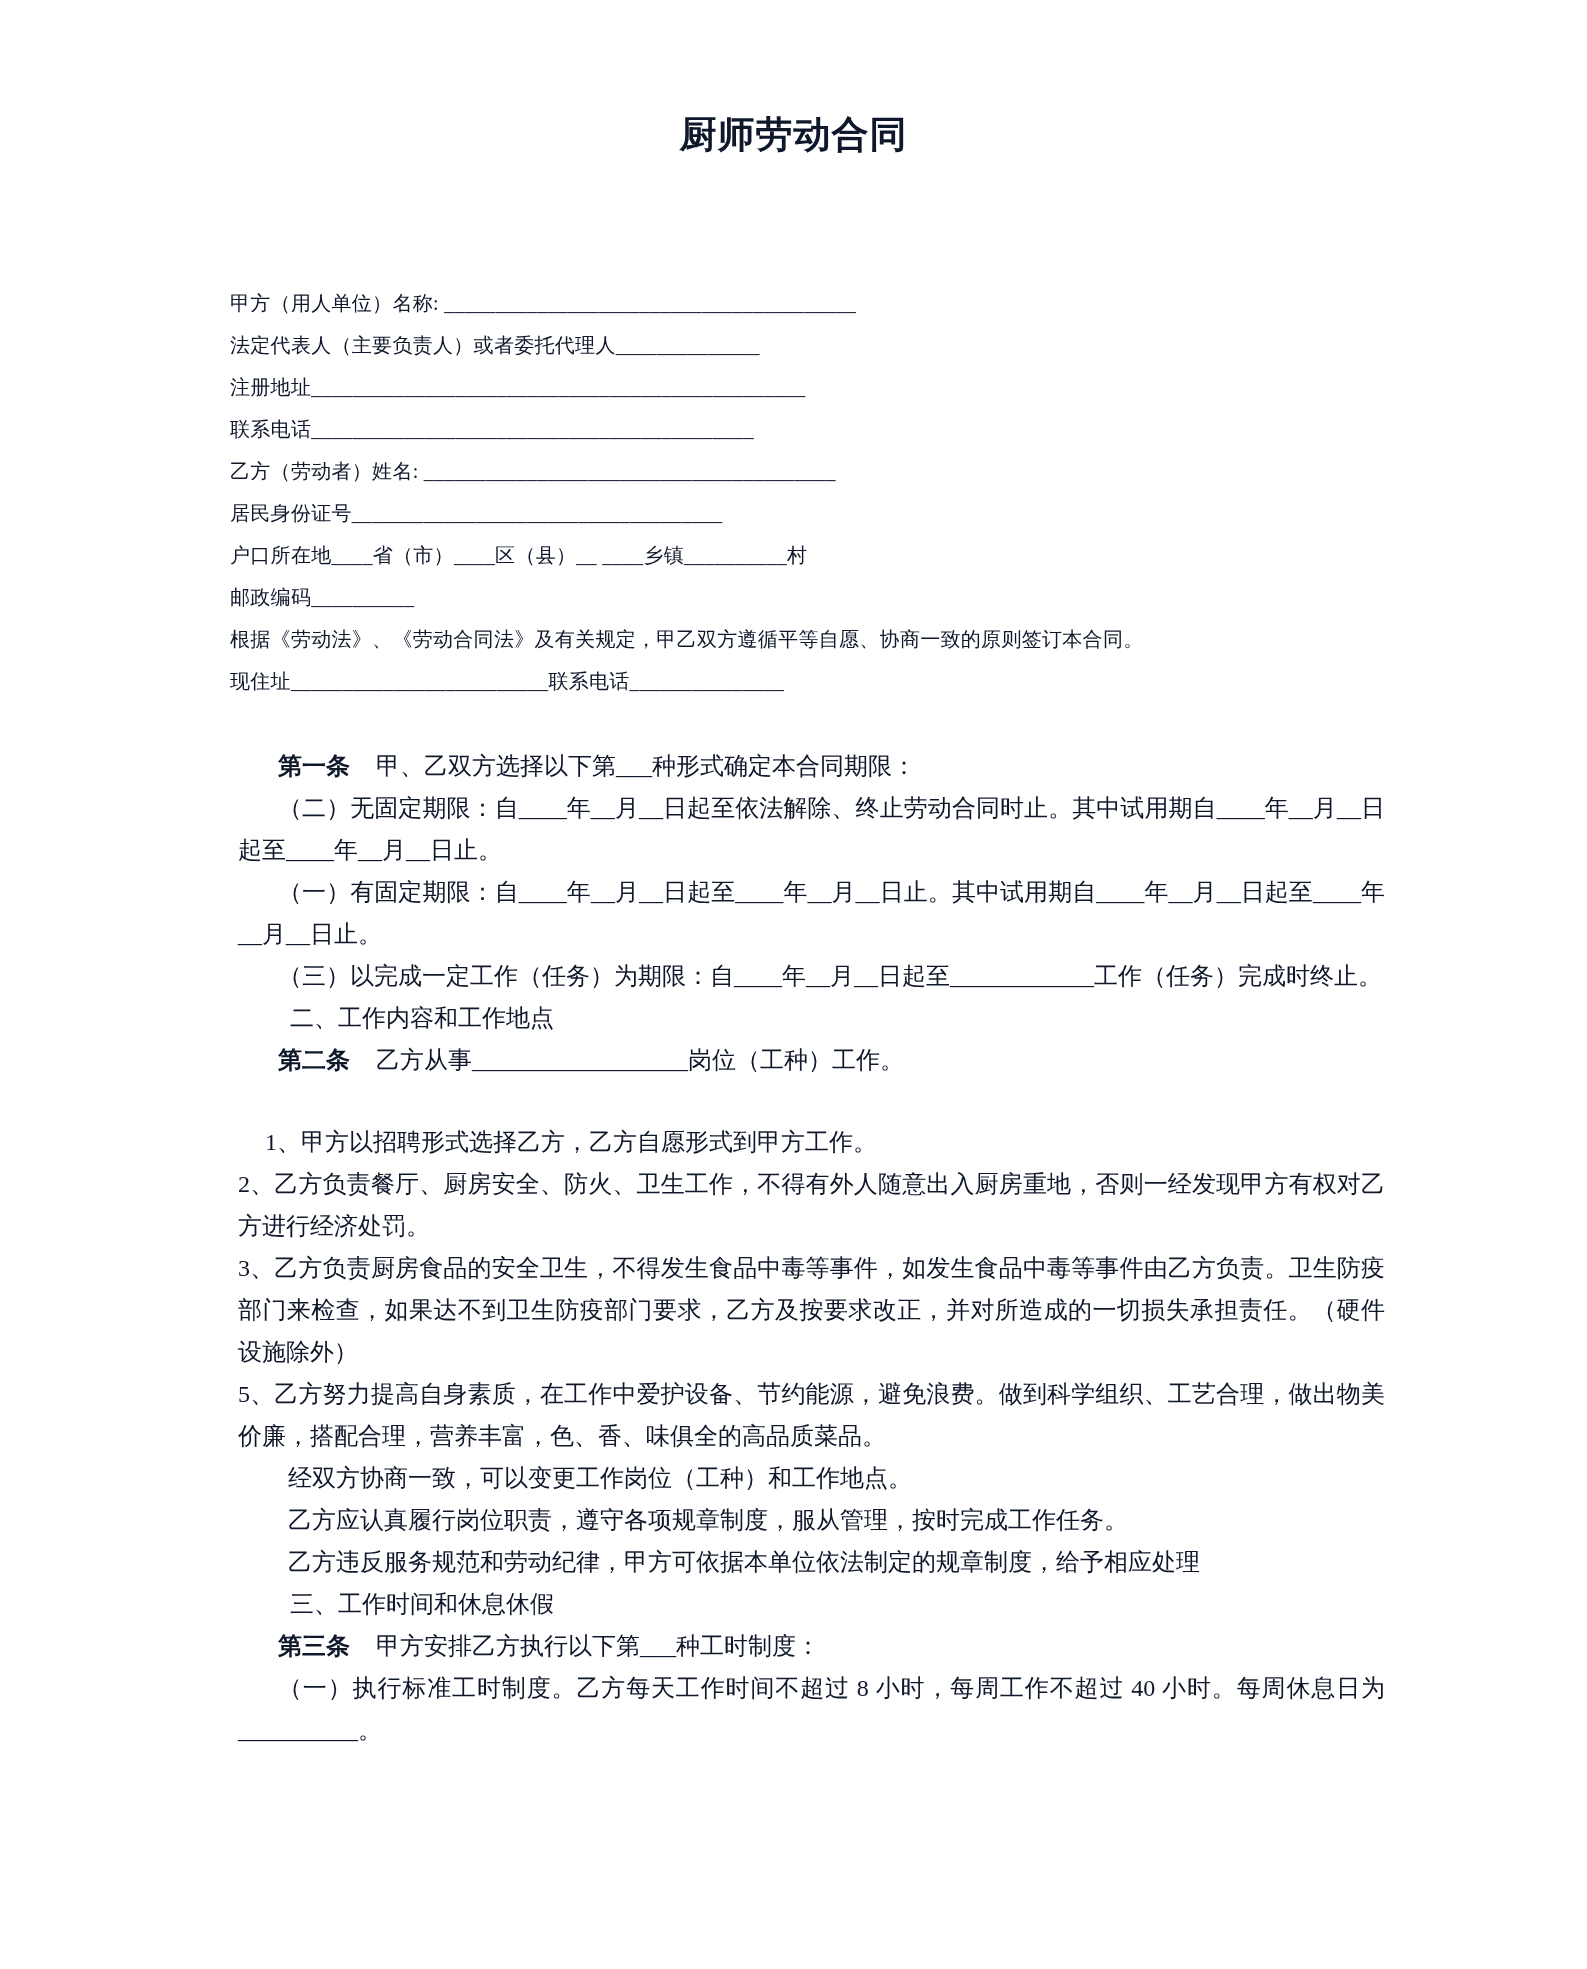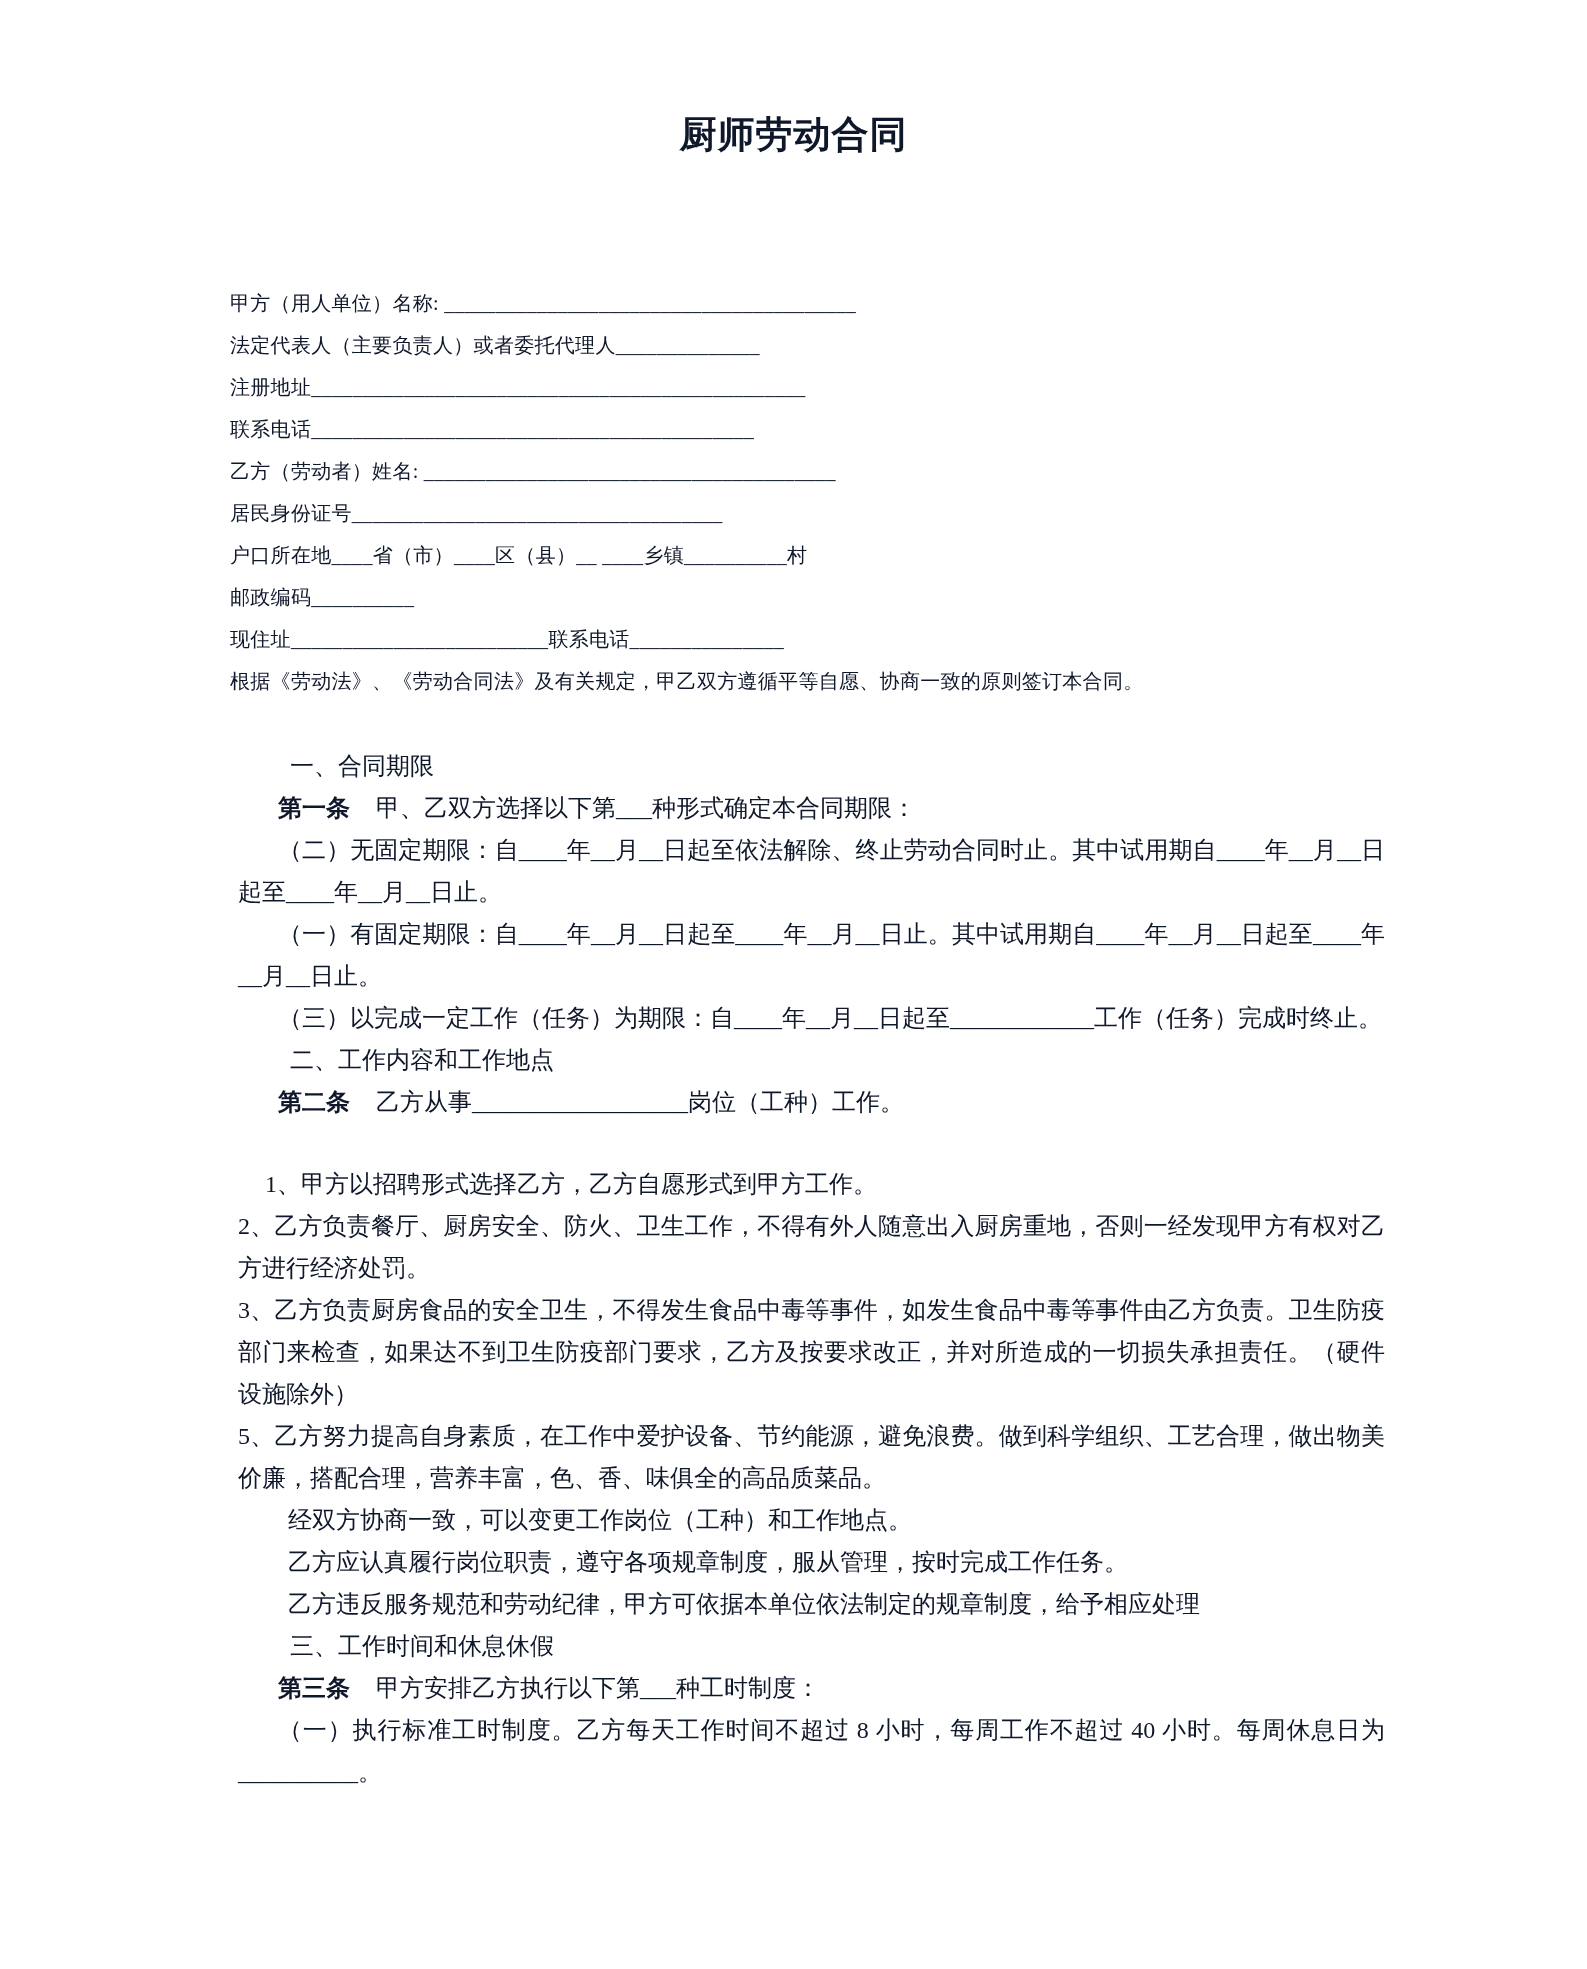--- a/index.html
+++ b/index.html
@@ -52,27 +52,26 @@
 
   <div class="header-block">
     <p>甲方（用人单位）名称: ________________________________________</p>
     <p>法定代表人（主要负责人）或者委托代理人______________</p>
     <p>注册地址________________________________________________</p>
     <p>联系电话___________________________________________</p>
     <p>乙方（劳动者）姓名: ________________________________________</p>
     <p>居民身份证号____________________________________</p>
     <p>户口所在地____省（市）____区（县）__ ____乡镇__________村</p>
     <p>邮政编码__________</p>
+    <p>根据《劳动法》、《劳动合同法》及有关规定，甲乙双方遵循平等自愿、协商一致的原则签订本合同。</p>
     <p>现住址_________________________联系电话_______________</p>
-    <p>根据《劳动法》、《劳动合同法》及有关规定，甲乙双方遵循平等自愿、协商一致的原则签订本合同。</p>
   </div>
 
   <div class="body-block">
 
-    <p class="ind-h">一、合同期限</p>
 
     <p class="ind-c"><strong class="clause-label">第一条</strong><span>甲、乙双方选择以下第___种形式确定本合同期限：</span></p>
 
     <p class="ind-c">（二）无固定期限：自____年__月__日起至依法解除、终止劳动合同时止。其中试用期自____年__月__日起至____年__月__日止。</p>
     <p class="ind-c">（一）有固定期限：自____年__月__日起至____年__月__日止。其中试用期自____年__月__日起至____年__月__日止。</p>
     <p class="ind-c">（三）以完成一定工作（任务）为期限：自____年__月__日起至____________工作（任务）完成时终止。</p>
 
     <p class="ind-h">二、工作内容和工作地点</p>
 
     <p class="ind-c"><strong class="clause-label">第二条</strong><span>乙方从事__________________岗位（工种）工作。</span></p>

